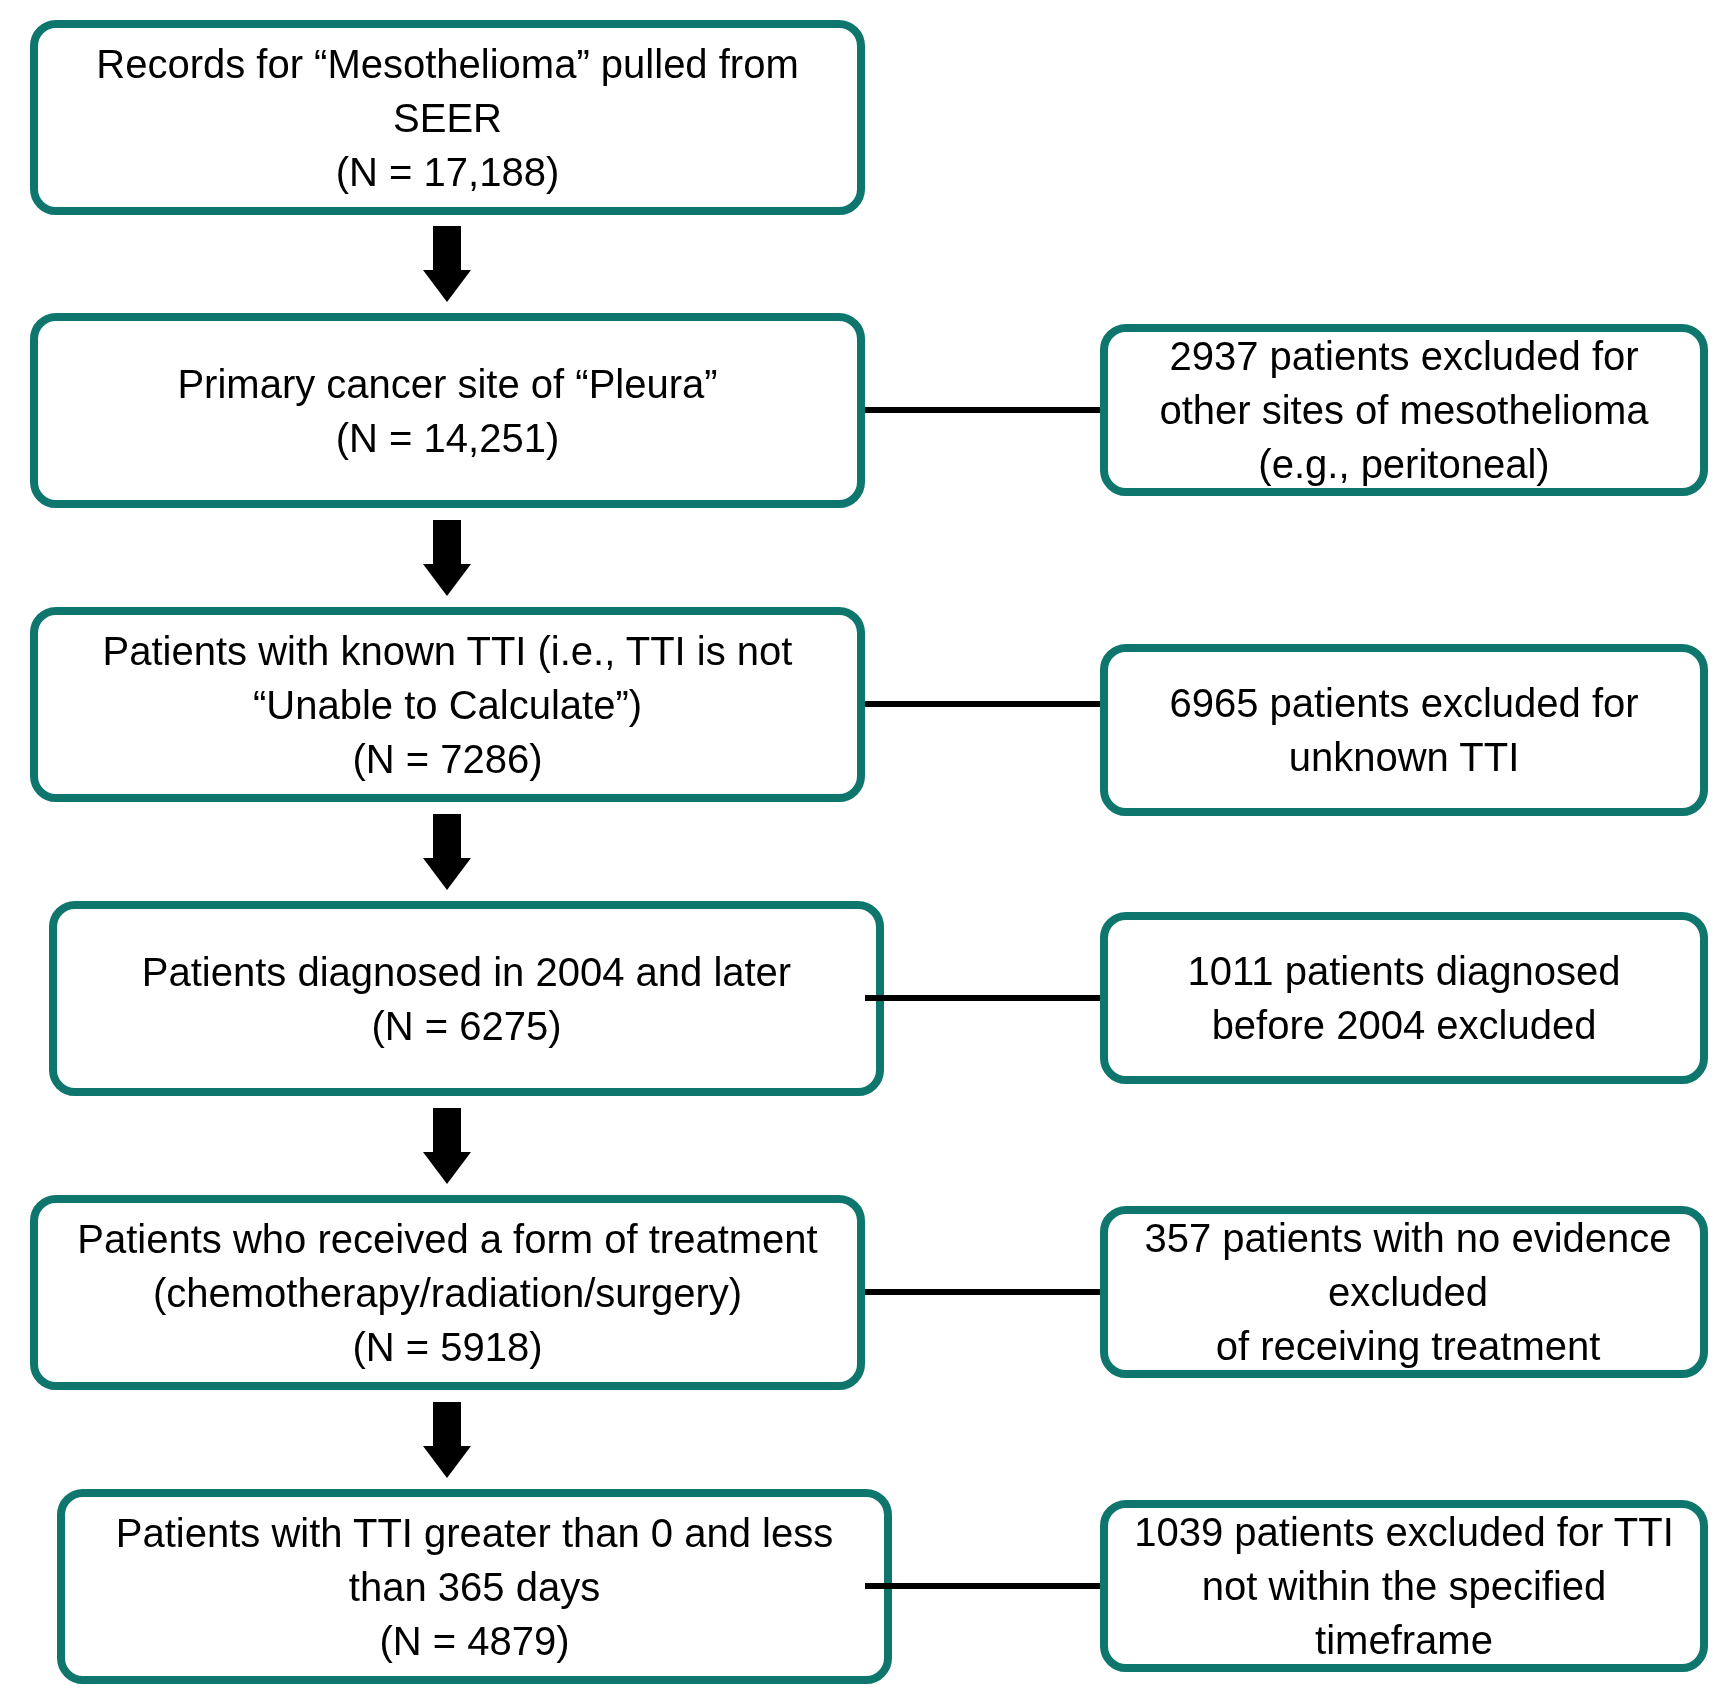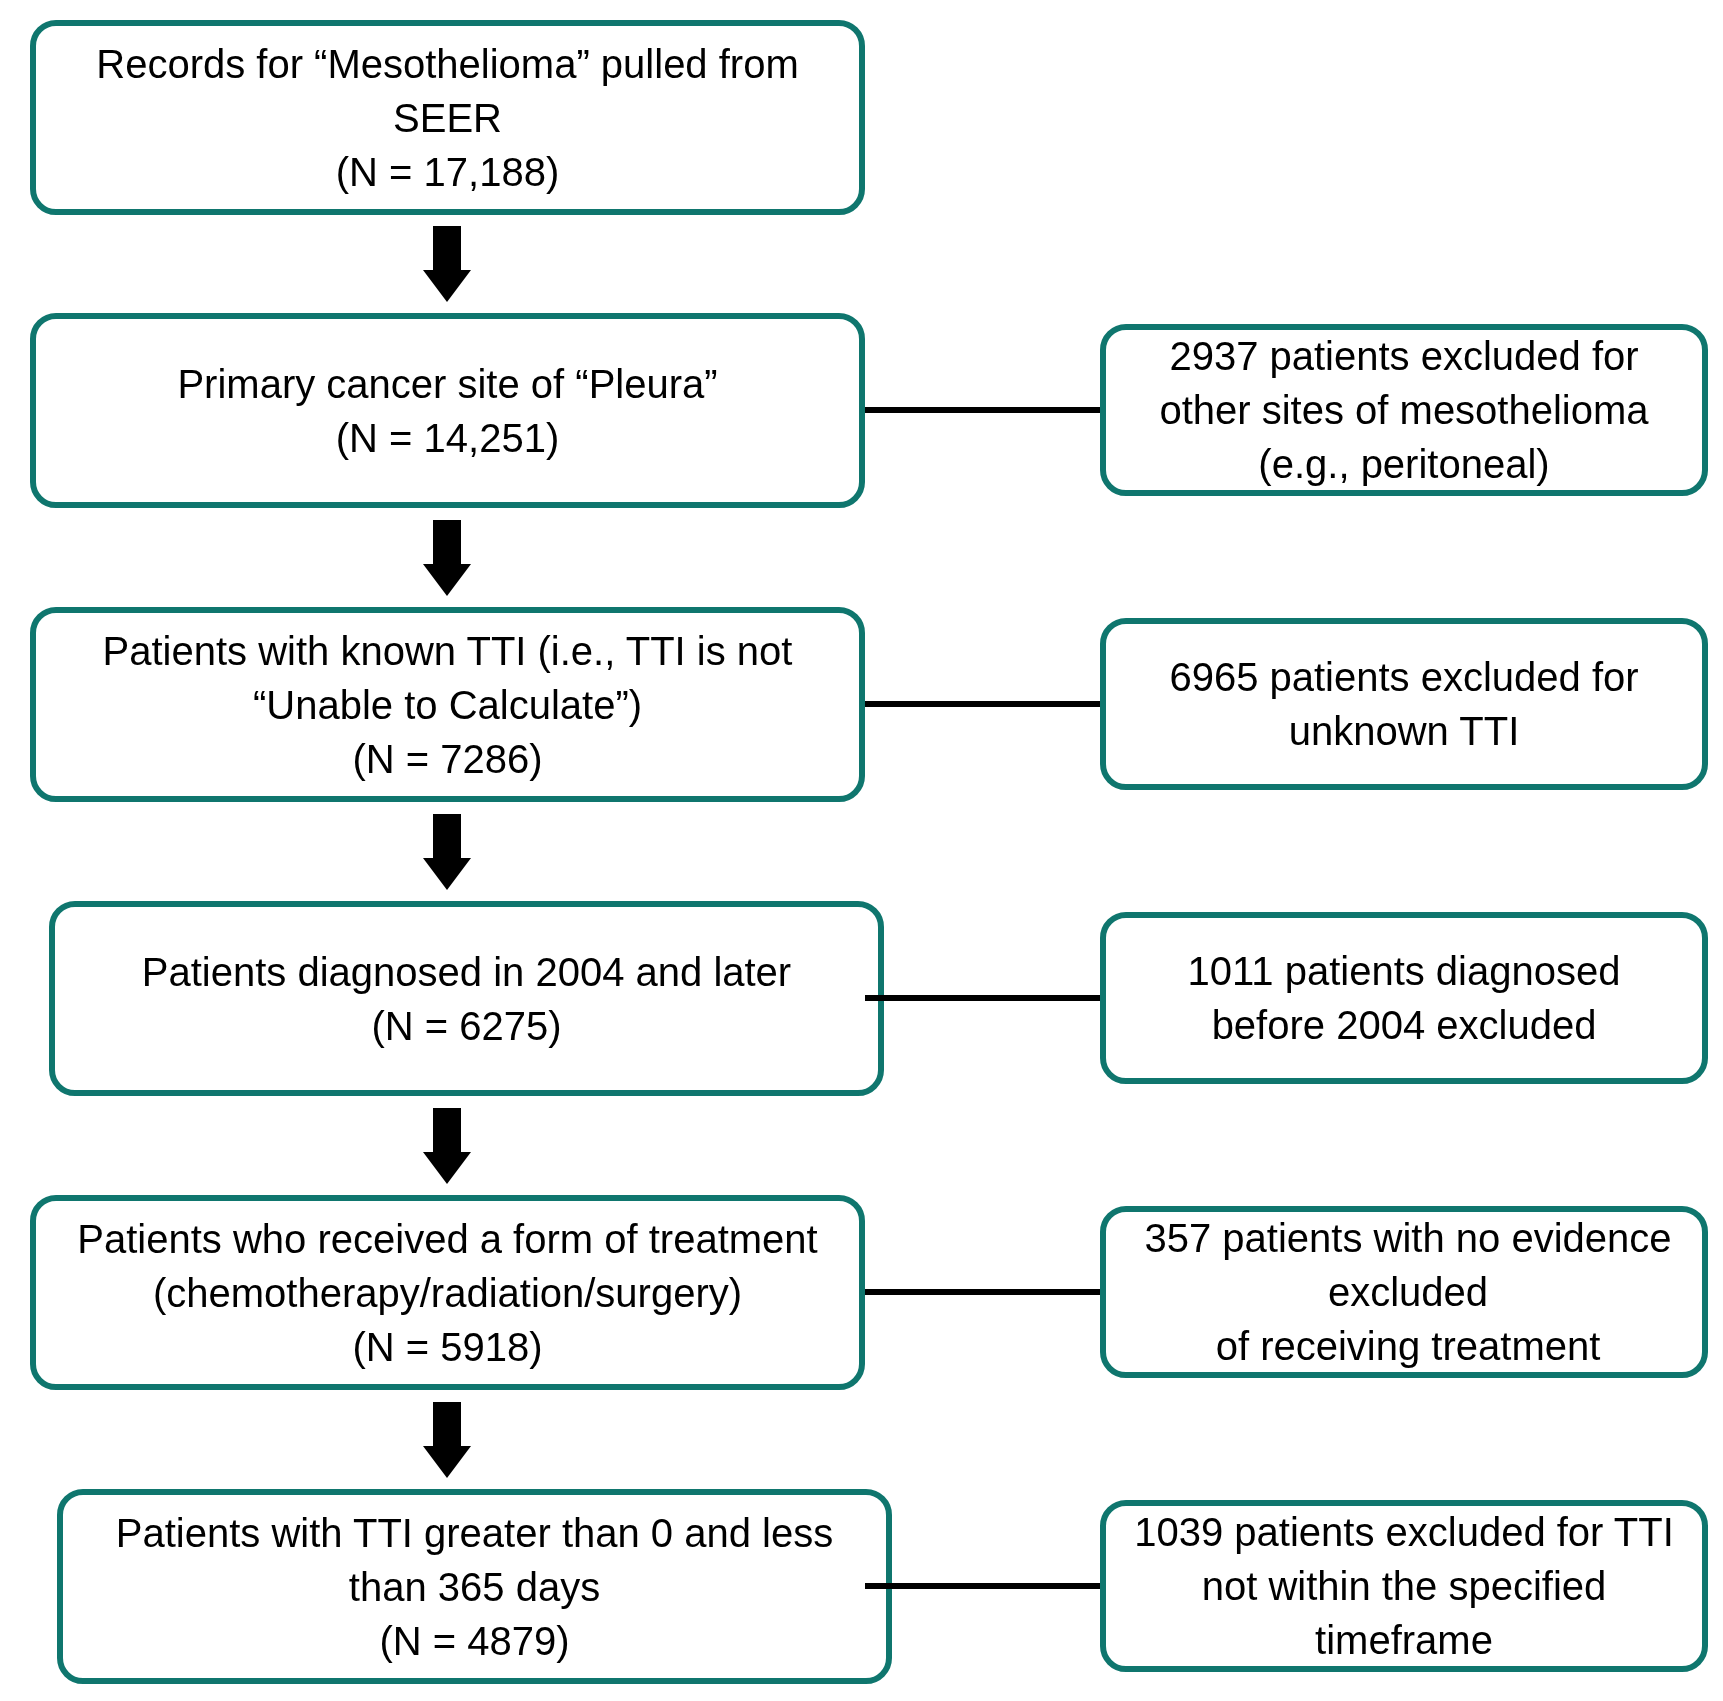--- a/index.html
+++ b/index.html
@@ -11,21 +11,21 @@
   .canvas {
     position: relative;
     width: 1723px;
     height: 1701px;
     background: #ffffff;
     overflow: hidden;
   }
   .flow-box {
     position: absolute;
     box-sizing: border-box;
-    border: 6px solid #0f766e;
+    border: 8px solid #0f766e;
     border-radius: 26px;
     background: #ffffff;
     display: flex;
     flex-direction: column;
     justify-content: center;
     align-items: center;
     text-align: center;
     color: #000000;
     font-size: 40px;
     line-height: 54px;
@@ -127,21 +127,21 @@
   <div class="connector" style="top:995px;"></div>
   <div class="connector" style="top:1289px;"></div>
   <div class="connector" style="top:1583px;"></div>
 
   <div class="flow-box side-box" style="top:324px;">
     <div class="line">2937 patients excluded for</div>
     <div class="line">other sites of mesothelioma</div>
     <div class="line">(e.g., peritoneal)</div>
   </div>
 
-  <div class="flow-box side-box" style="top:618px;">
+  <div class="flow-box side-box" style="top:644px;">
     <div class="line">6965 patients excluded for</div>
     <div class="line">unknown TTI</div>
   </div>
 
   <div class="flow-box side-box" style="top:912px;align-items:flex-end;">
     <div class="line">1011 patients diagnosed</div>
     <div class="line">before 2004 excluded</div>
   </div>
 
   <div class="flow-box side-box" style="top:1206px;padding-left:28px;">

